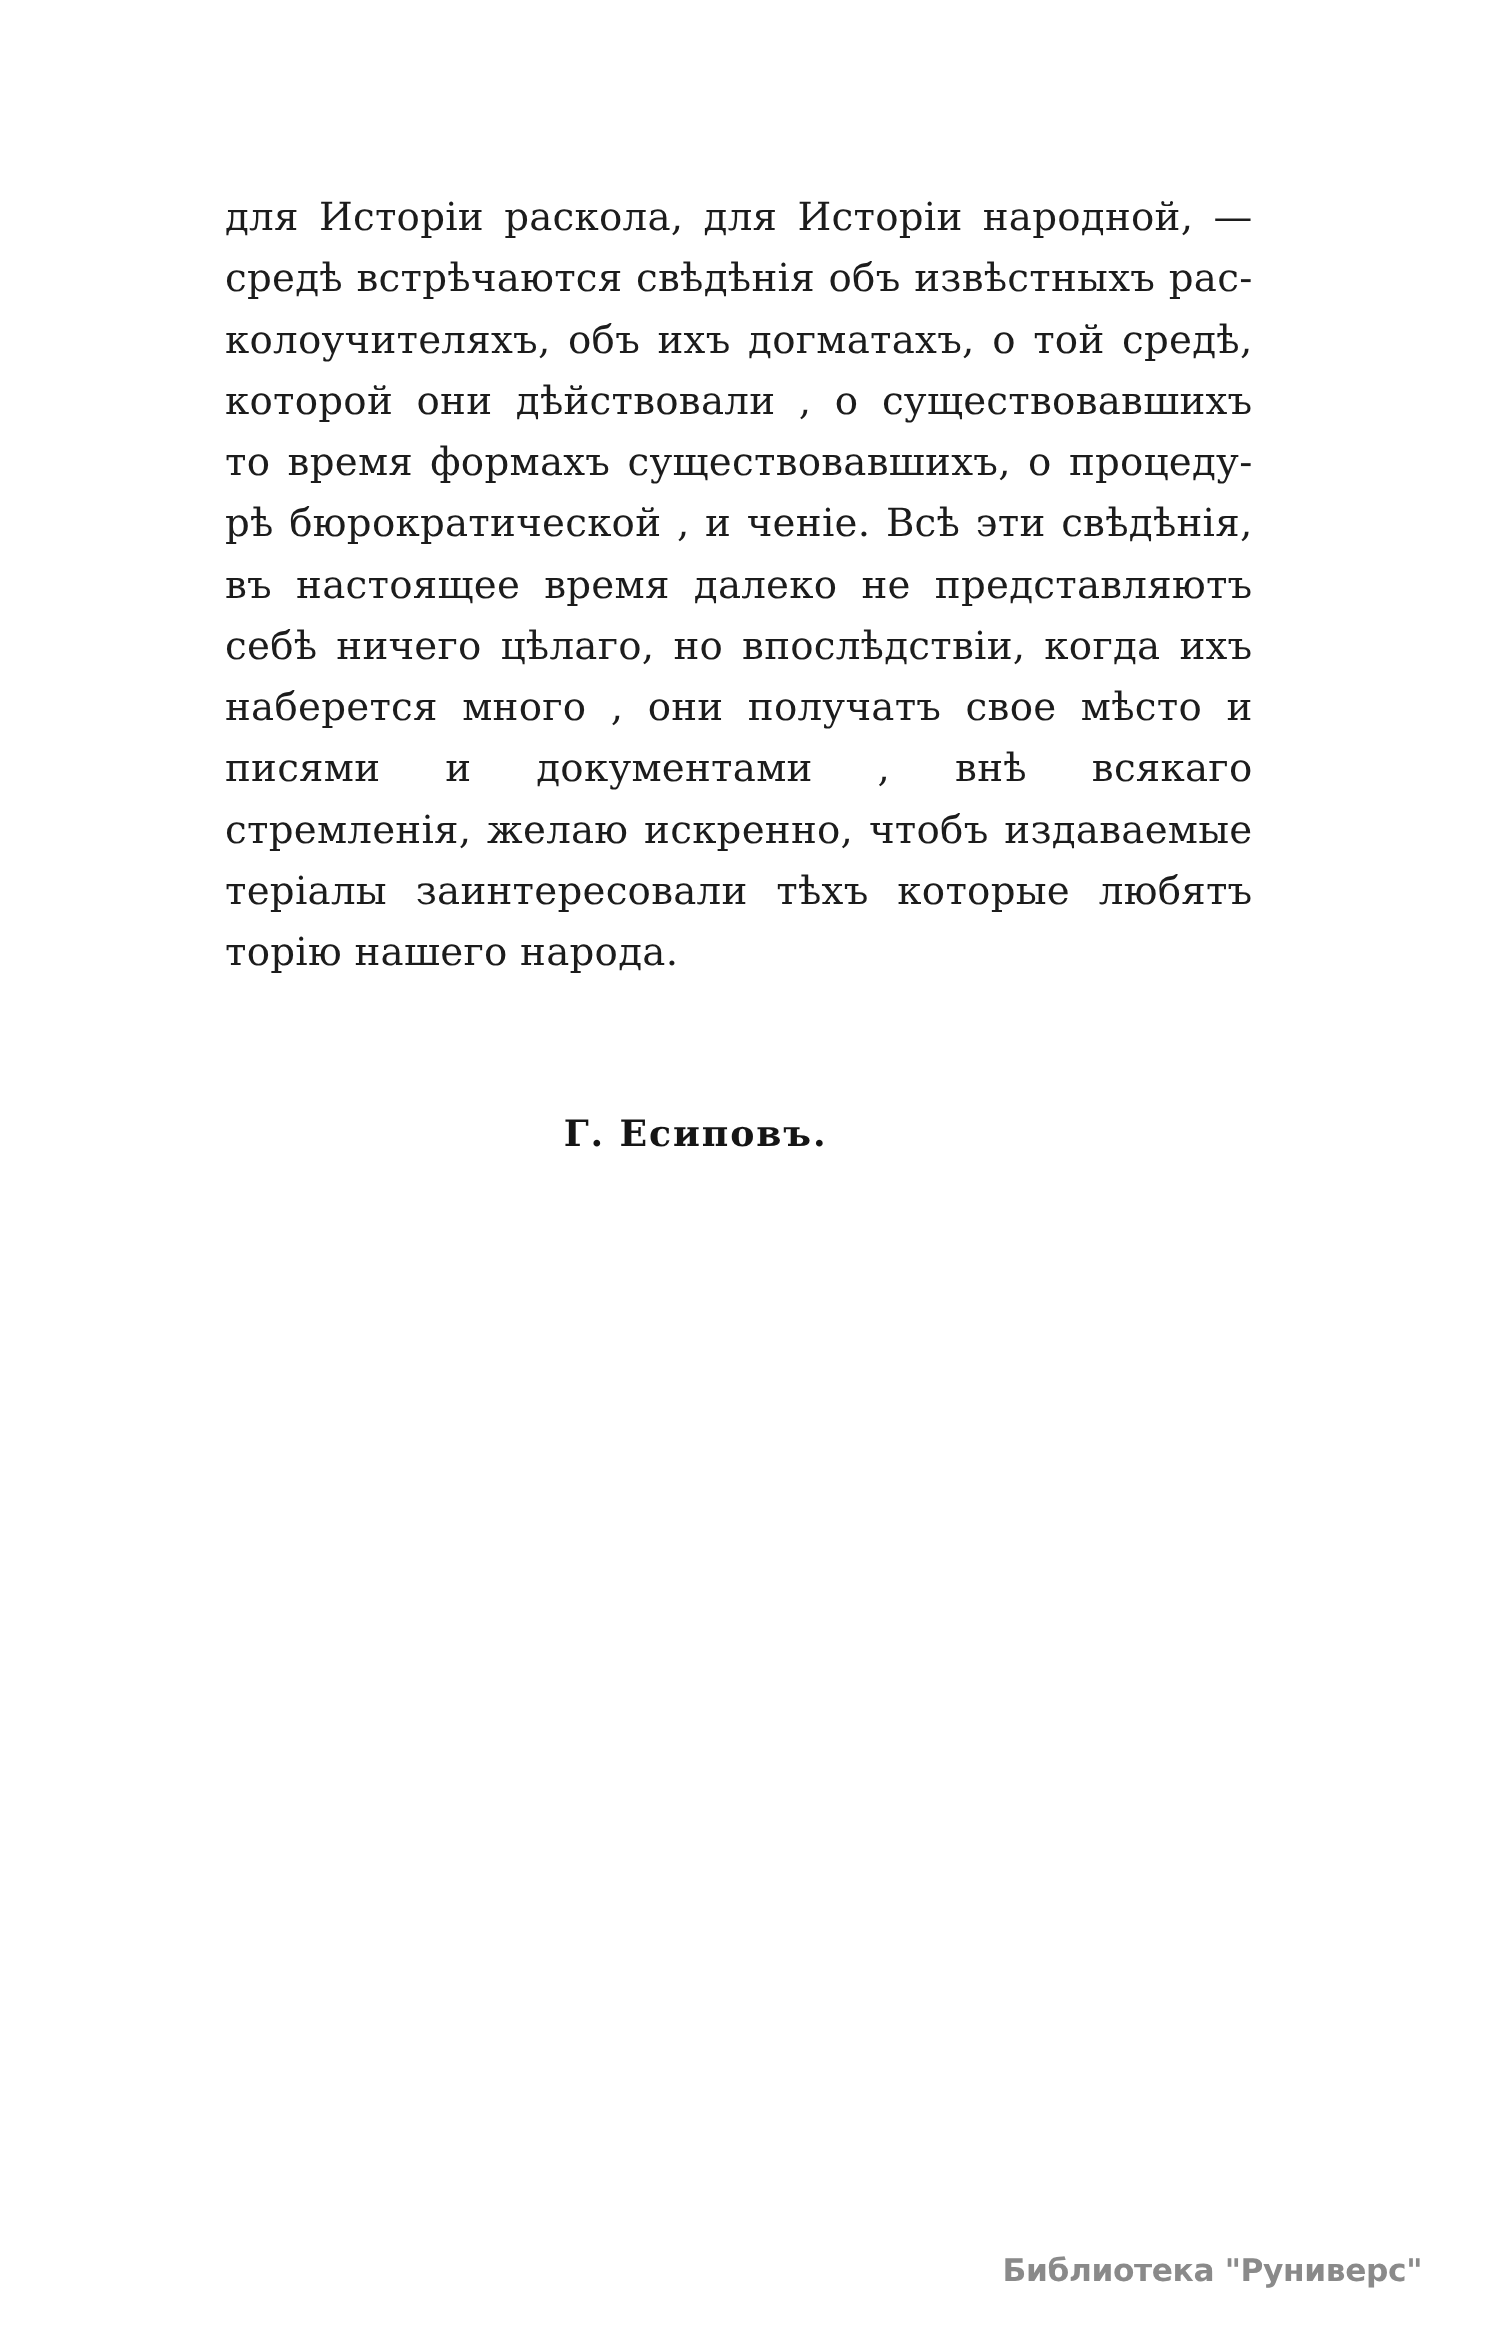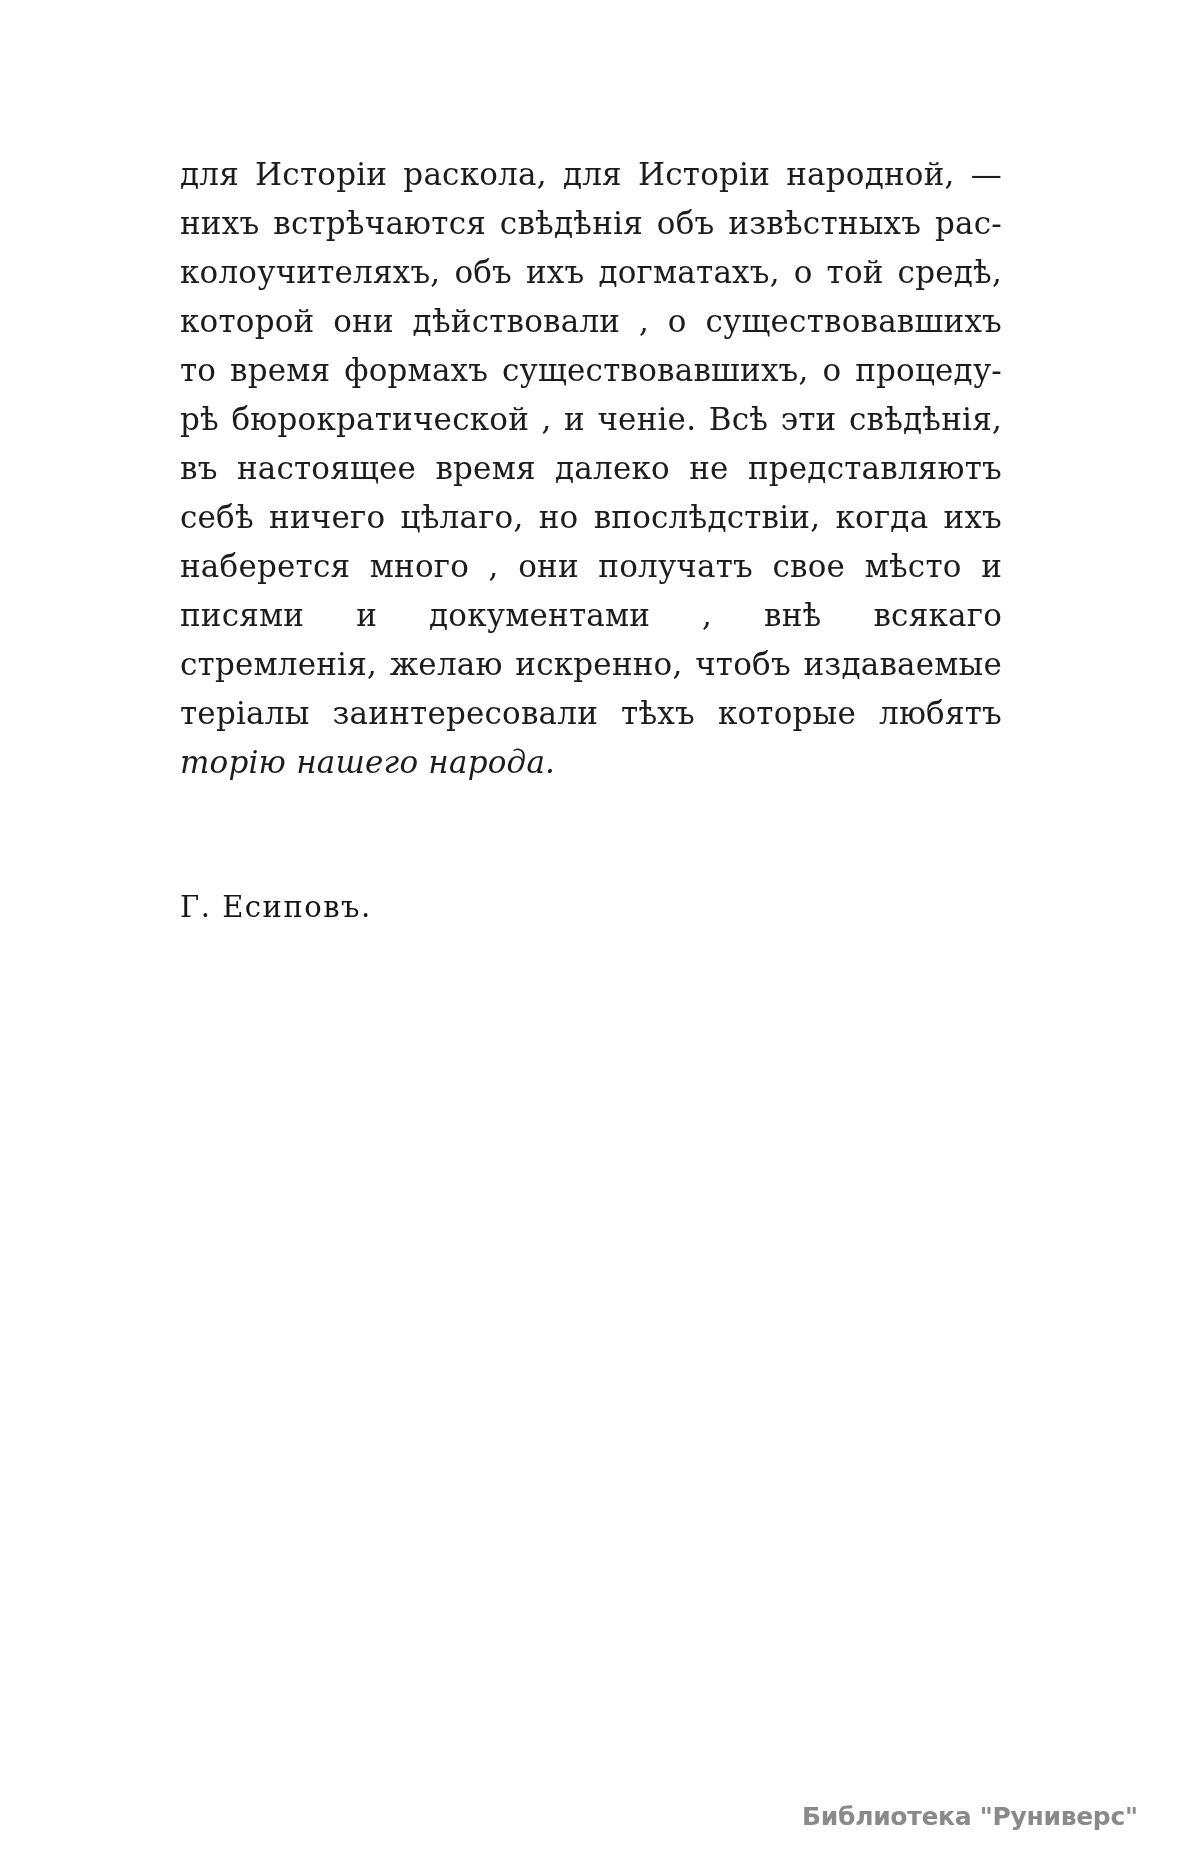--- a/index.html
+++ b/index.html
@@ -26,30 +26,29 @@
   }
   .line {
     height: 49px;
     overflow: hidden;
     text-align: justify;
     text-align-last: justify;
     letter-spacing: 0.2px;
   }
   .line.last {
     text-align-last: left;
-    font-style: italic;
   }
   .signature {
     position: absolute;
     left: 180px;
     top: 890px;
     width: 753px;
-    text-align: left;
+    text-align: center;
     font-size: 29px;
-    font-weight: normal;
+    font-weight: bold;
     letter-spacing: 1.5px;
     color: #151515;
   }
   .watermark {
     position: absolute;
     left: 802px;
     top: 1802px;
     font-family: "DejaVu Sans", "Liberation Sans", sans-serif;
     font-weight: bold;
     font-size: 25px;
@@ -57,21 +56,21 @@
     color: #8a8a8a;
   }
 </style>
 </head>
 <body>
 
 <div class="page">
 
   <div class="text-block">
     <div class="line">для Исторіи раскола, для Исторіи народной, — въ</div>
-    <div class="line">нихъ встрѣчаются свѣдѣнія объ извѣстныхъ рас-</div>
+    <div class="line">средѣ встрѣчаются свѣдѣнія объ извѣстныхъ рас-</div>
     <div class="line">колоучителяхъ, объ ихъ догматахъ, о той средѣ, въ</div>
     <div class="line">которой они дѣйствовали , о существовавшихъ въ</div>
     <div class="line">то время формахъ существовавшихъ, о процеду-</div>
     <div class="line">рѣ бюрократической , и ченіе. Всѣ эти свѣдѣнія,</div>
     <div class="line">въ настоящее время далеко не представляютъ въ</div>
     <div class="line">себѣ ничего цѣлаго, но впослѣдствіи, когда ихъ</div>
     <div class="line">наберется много , они получатъ свое мѣсто и зна-</div>
     <div class="line">писями и документами , внѣ всякаго самолюбиваго</div>
     <div class="line">стремленія, желаю искренно, чтобъ издаваемые ма-</div>
     <div class="line">теріалы заинтересовали тѣхъ которые любятъ Ис-</div>

